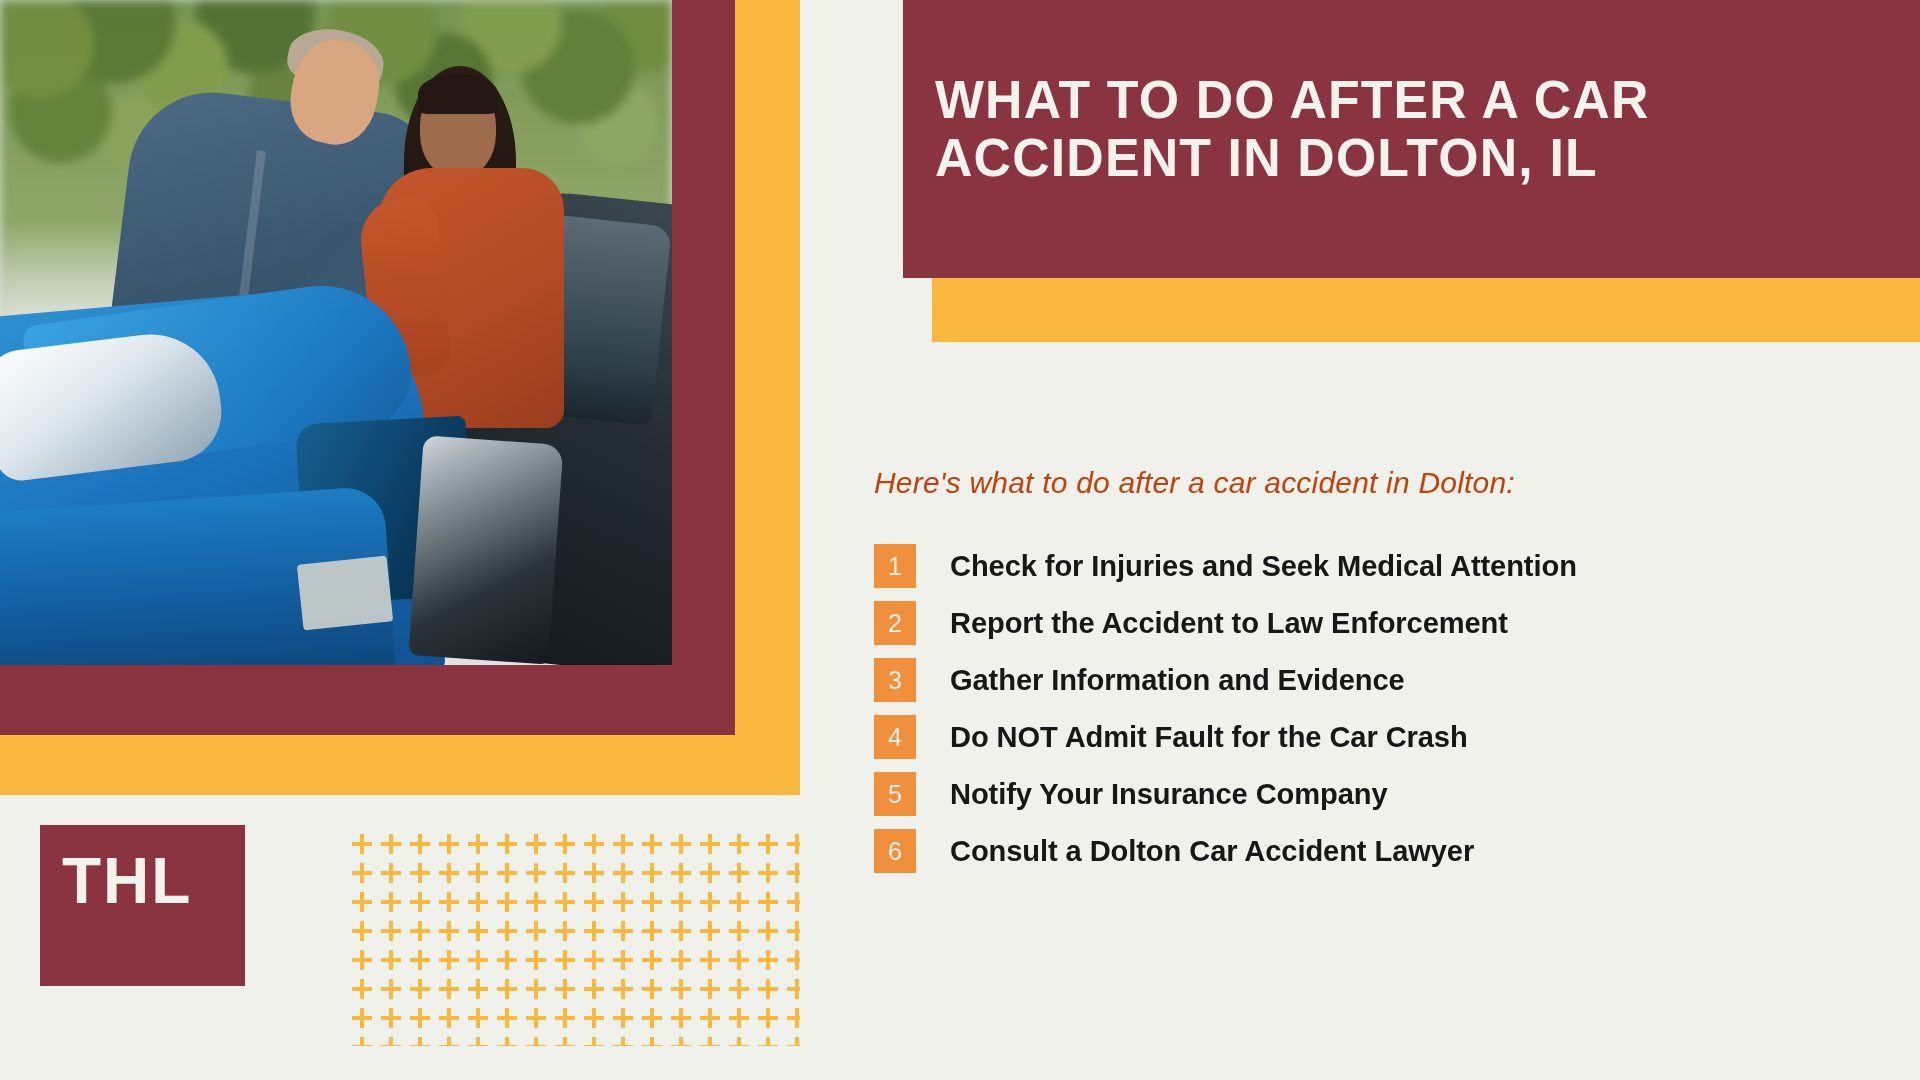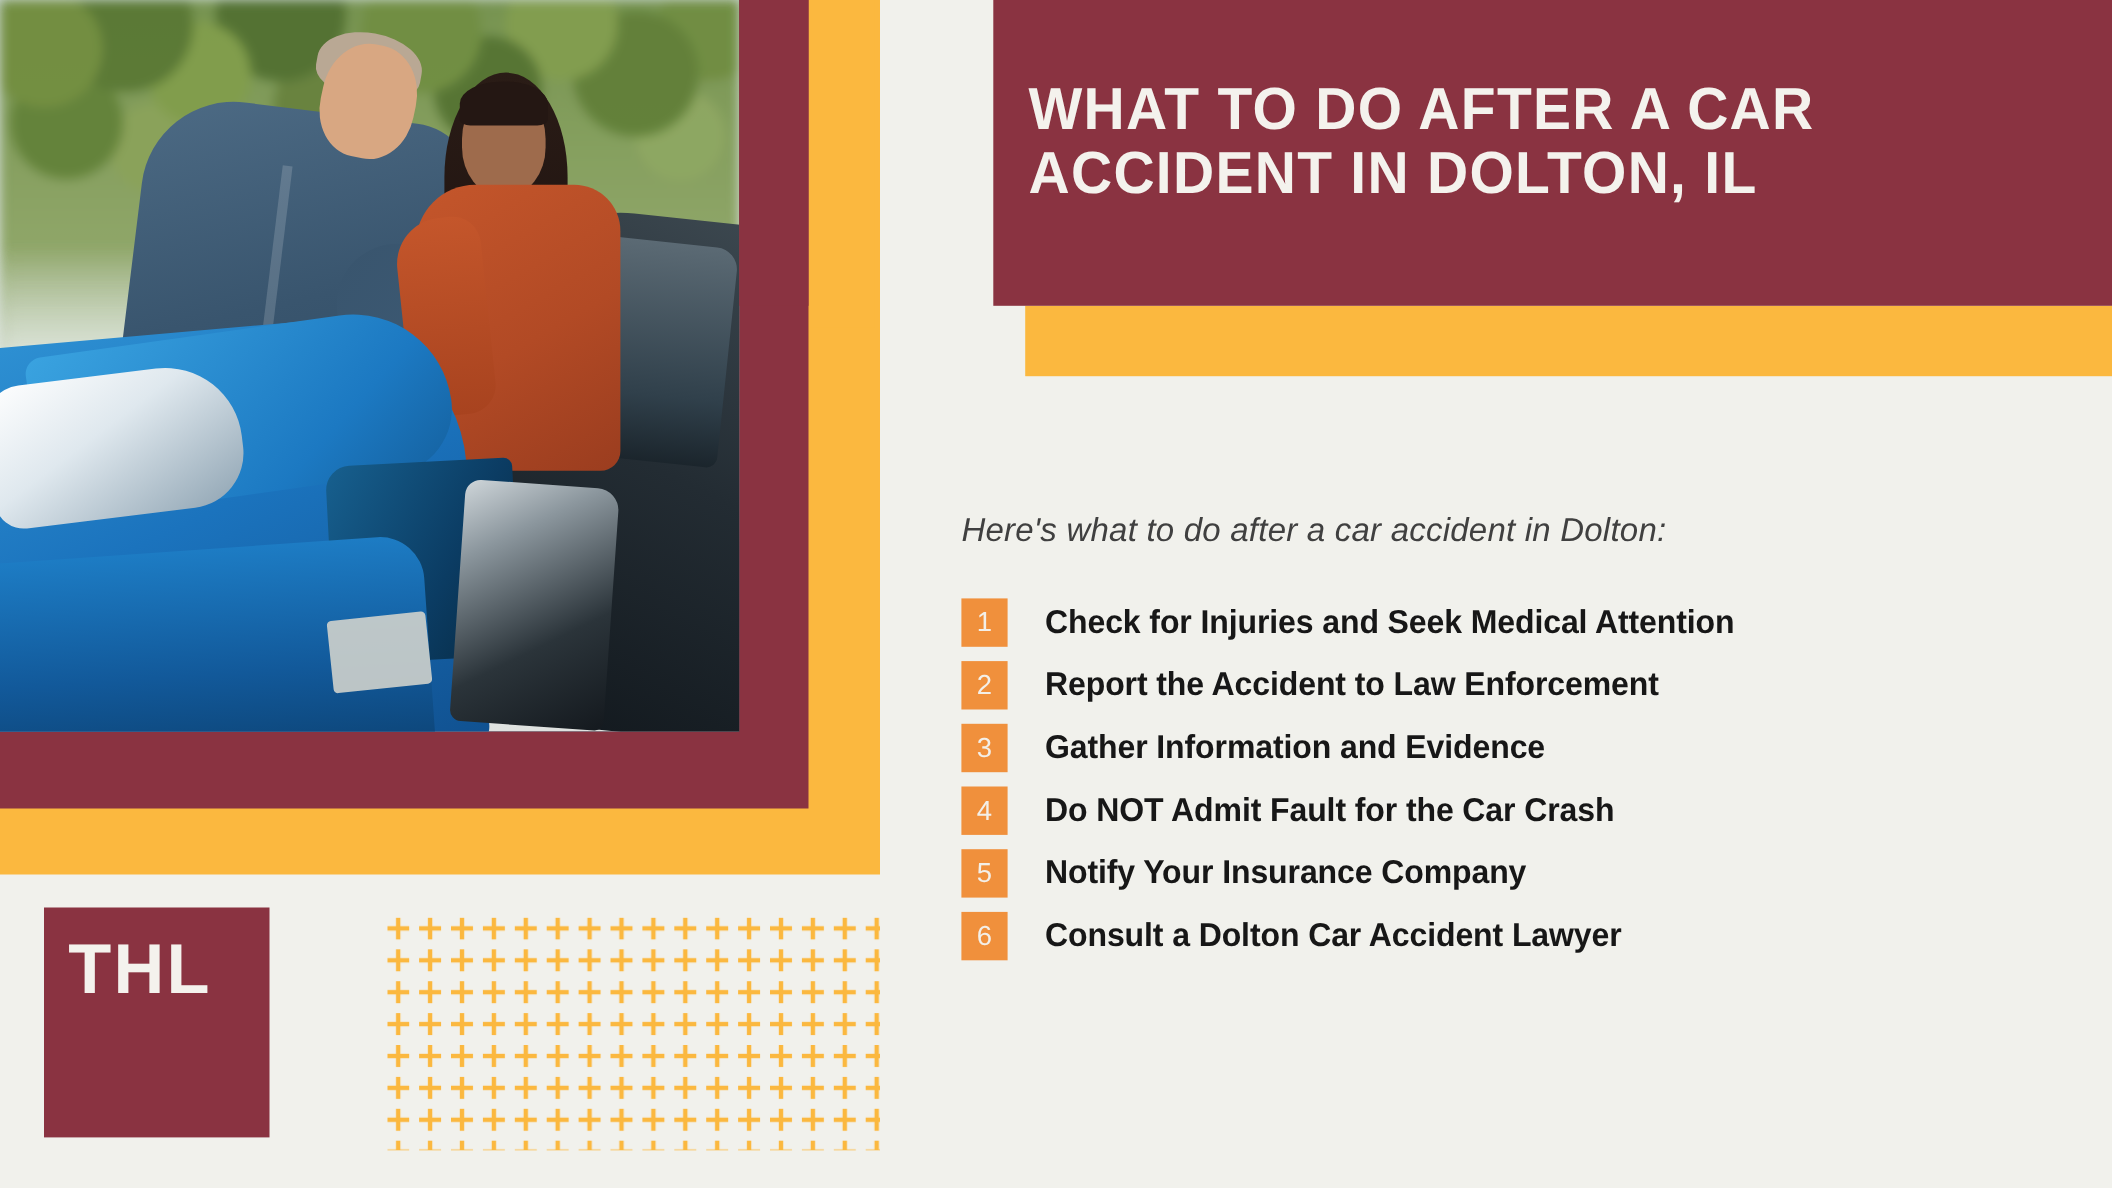--- a/index.html
+++ b/index.html
@@ -209,21 +209,21 @@
     background: #cfd2cc; border-radius: 4px;
     transform: rotate(-6deg); opacity: 0.9;
   }
 
   
   .logo-square {
     position: absolute;
     left: 40px;
     top: 825px;
     width: 205px;
-    height: 209px;
+    height: 161px;
     background: #8a3341;
     z-index: 4;
   }
   .logo-text {
     position: absolute;
     left: 22px;
     top: 24px;
     color: #f4f2ed;
     font-family: "Liberation Sans", sans-serif;
     font-weight: 700;
@@ -297,21 +297,21 @@
     z-index: 2;
   }
 
   .intro-line {
     position: absolute;
     left: 874px;
     top: 466px;
     font-family: "Liberation Sans", sans-serif;
     font-style: italic;
     font-size: 30px;
-    color: #404040;
+    color: #c2410c;
     letter-spacing: 0.2px;
     z-index: 3;
   }
 
   .steps {
     position: absolute;
     left: 874px;
     top: 544px;
     width: 1000px;
     z-index: 3;

